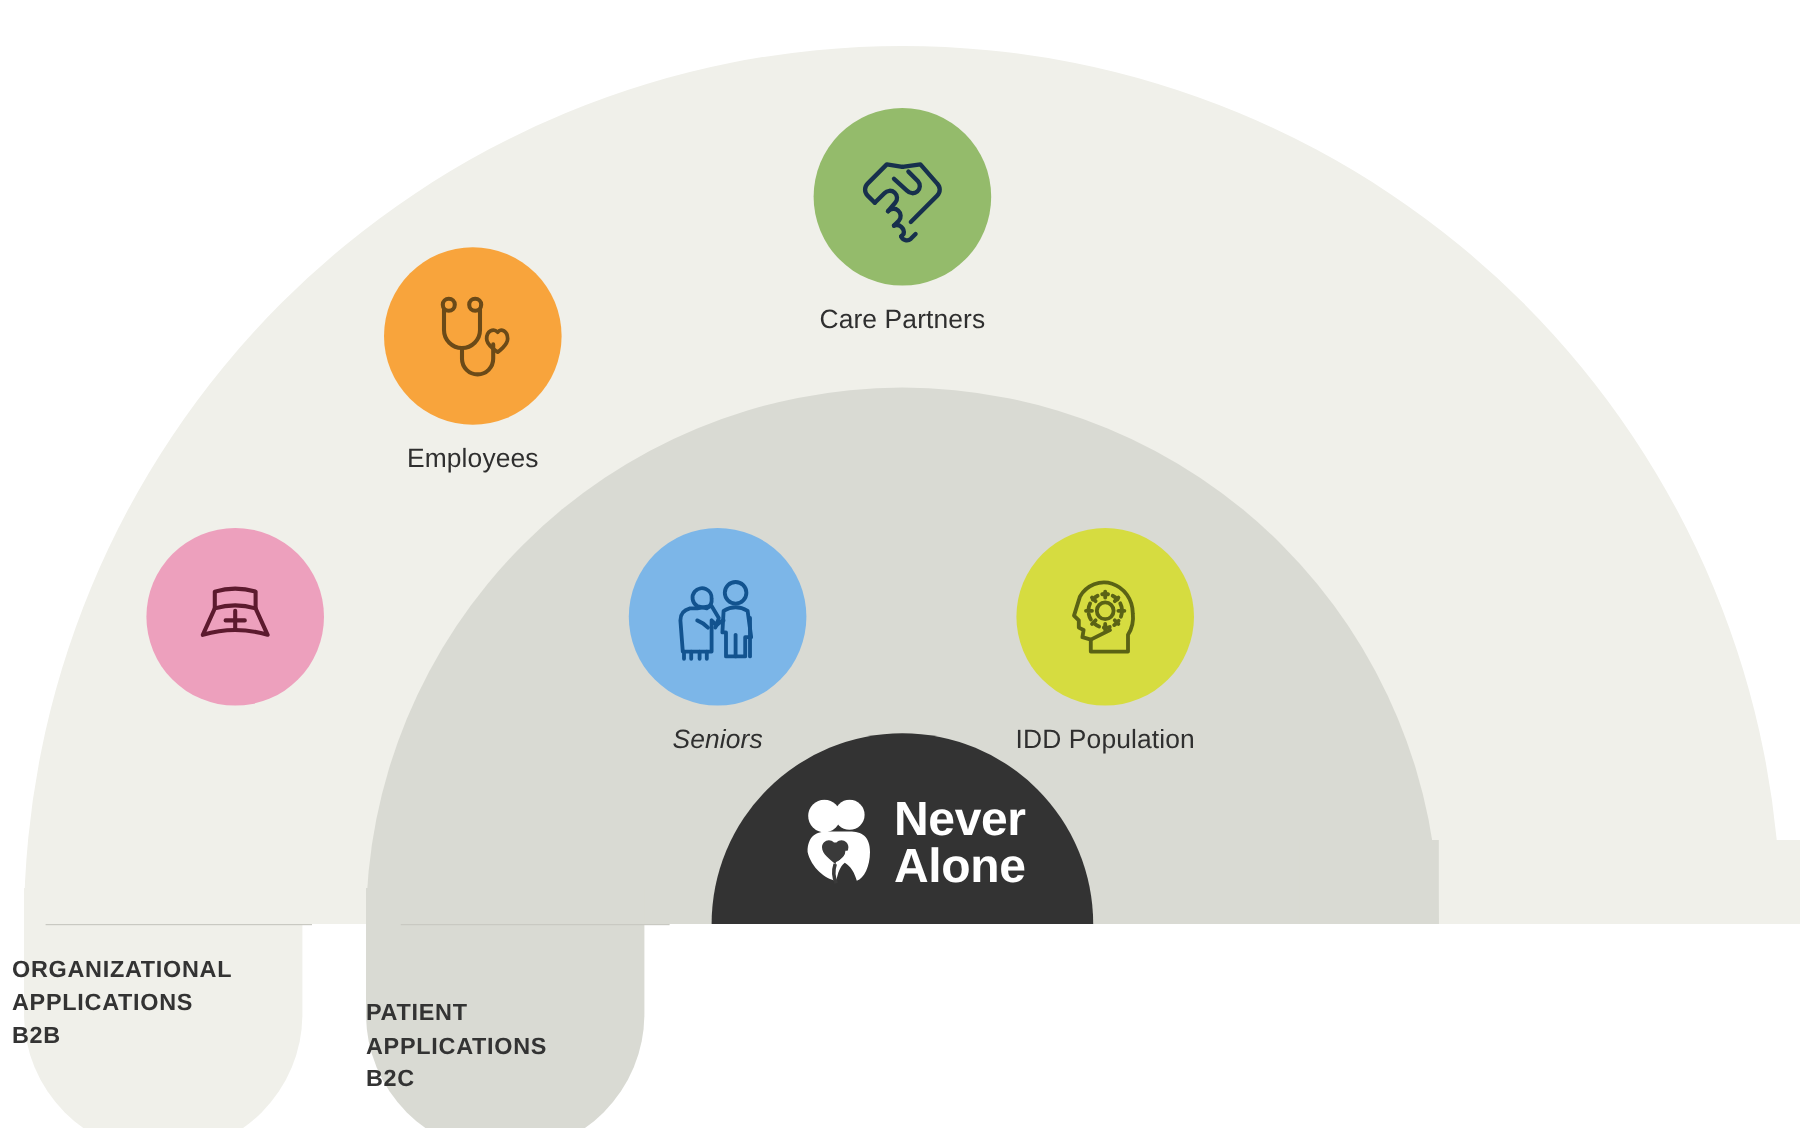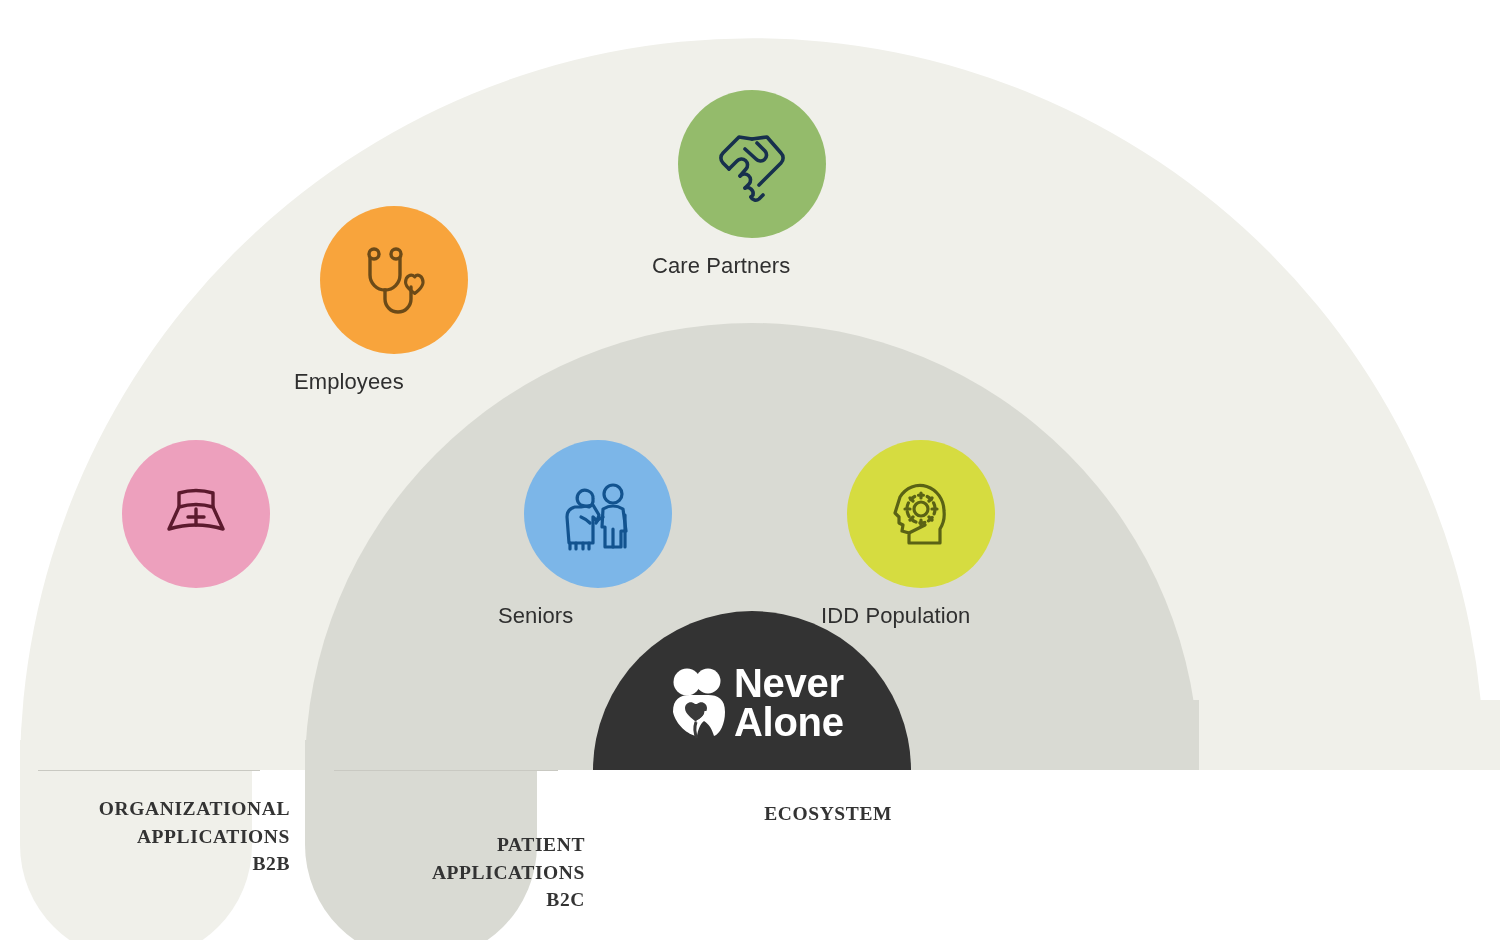--- a/index.html
+++ b/index.html
@@ -16,21 +16,21 @@
     background: #ffffff;
   }
   .layer-svg {
     position: absolute; left: 0; top: 0;
     width: 1500px; height: 940px;
   }
   .node {
     position: absolute;
     width: 200px;
     margin-left: -100px;
-    text-align: left;
+    text-align: center;
   }
   .circle {
     width: 148px; height: 148px;
     border-radius: 50%;
     margin: 0 auto;
     display: flex;
     align-items: center;
     justify-content: center;
   }
   .circle svg { display: block; }
@@ -39,39 +39,38 @@
     font-size: 22px;
     line-height: 1.27;
     color: #2f2f2f;
     letter-spacing: 0.1px;
     white-space: pre-line;
   }
   .zone-label {
     position: absolute;
     width: 280px;
     margin-left: -140px;
-    text-align: right;
+    text-align: left;
     font-size: 19.5px;
     font-weight: bold;
     letter-spacing: 0.6px;
     line-height: 1.42;
     color: #333333;
     white-space: pre-line;
-    font-family: Liberation Serif, serif;
   }
   .zone-rule {
     position: absolute;
     height: 1px;
     background: #c9c9c2;
   }
   .logo-wrap {
     position: absolute;
     display: flex;
-    align-items: flex-end;
-    gap: 4px;
+    align-items: center;
+    gap: 15px;
   }
   .logo-text {
     color: #ffffff;
     font-size: 40px;
     font-weight: bold;
     line-height: 0.98;
     letter-spacing: -0.3px;
     white-space: pre-line;
   }
 </style>
@@ -119,21 +118,20 @@
 
   <div class="zone-rule" style="left:38px; top:770px; width:222px;"></div>
   <div class="zone-rule" style="left:334px; top:770px; width:224px;"></div>
 
   <div class="zone-label" style="left:150px; top:795px;">ORGANIZATIONAL
 APPLICATIONS
 B2B</div>
   <div class="zone-label" style="left:445px; top:795px;margin-top:36px;">PATIENT
 APPLICATIONS
 B2C</div>
-  <div class="zone-label" style="left:752px; top:800px;">ECOSYSTEM</div>
 
   <div class="logo-wrap" style="left:668px; top:664px;">
     <svg width="62" height="74" viewBox="0 0 62 74">
       <circle cx="19" cy="14" r="13.5" fill="#ffffff"></circle>
       <circle cx="40" cy="13" r="12.5" fill="#ffffff"></circle>
       <path d="M5 44 C5 31 12 27 22 27 L40 27 C50 27 57 31 57 44
                C57 56 52 66 46 68 C44 61 41 56 36 53
                C32 56 30 62 29 68 C20 67 8 57 5 44 Z" fill="#ffffff"></path>
       <path d="M27 36 C23 32 17 35 17 40 C17 46 24 50 28 54
                C32 50 39 46 39 40 C39 35 33 32 29 36 Z" fill="#3a3a3a"></path>
@@ -183,21 +181,21 @@
           <path d="M44 78 A5 5 0 0 0 52 80 L56 76"></path>
           <path d="M38 30 L49 40 A6 6 0 0 0 58 32 L50 24"></path>
         </g>
       </svg>
     </div>
     <div class="node-label">Care Partners</div>
   </div>
 
 
 
-  <div class="node" style="left:598px; top:440px;">
+  <div class="node" style="left:598px; top:440px;font-style:italic;">
     <div class="circle" style="background:#7cb6e8;">
       <svg width="86" height="86" viewBox="0 0 86 86">
         <g fill="none" stroke="#12538f" stroke-width="3.2" stroke-linecap="round" stroke-linejoin="round">
           <path d="M24 22 A8 8 0 0 1 38 28 A8 8 0 0 1 34 36 L26 34 A8 8 0 0 1 24 22 Z"></path>
           <path d="M26 36 L38 34 L44 44 L42 50 L38 46 L38 72 L14 72 L12 46 Q12 38 20 36 Z"></path>
           <path d="M15 72 L15 78 M21 72 L21 78 M28 72 L28 78 M34 72 L34 78"></path>
           <path d="M26 46 Q31 48 35 52"></path>
           <circle cx="58" cy="23" r="9"></circle>
           <path d="M48 38 Q58 32 68 38 L71 60 L66 60 L66 76 L50 76 L50 56 L47 56 Z"></path>
           <path d="M48 46 Q43 48 41 52"></path>

